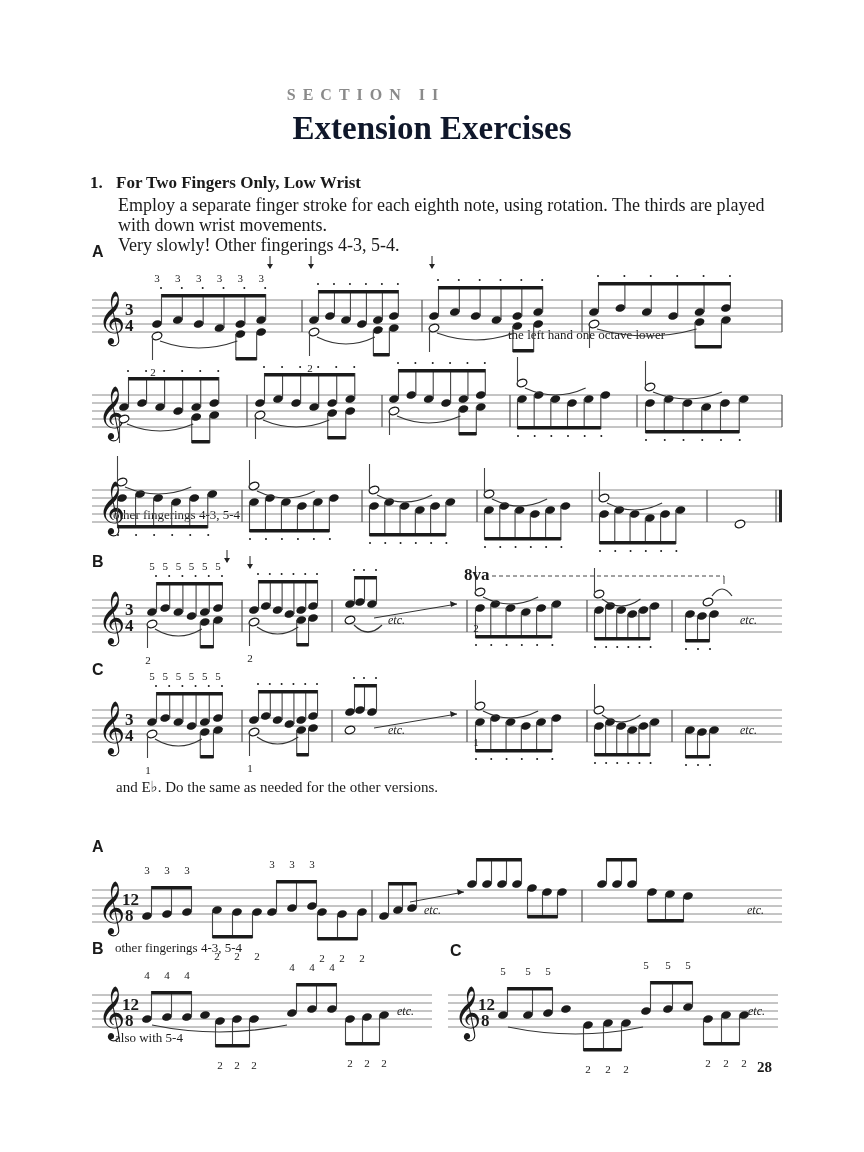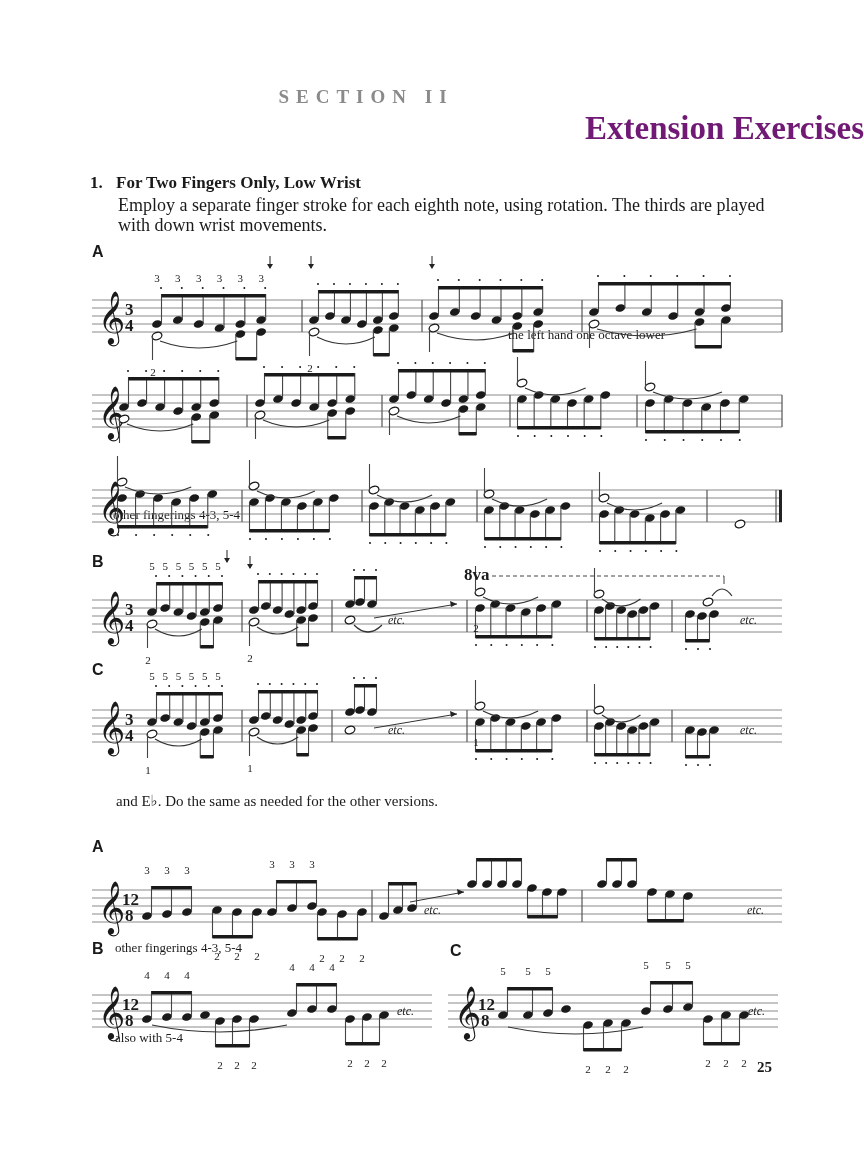--- a/index.html
+++ b/index.html
@@ -1,21 +1,21 @@
 <!DOCTYPE html>
 <html><head>
 <meta charset="utf-8">
 <style>
   html, body { margin:0; padding:0; background:#ffffff; }
   body { width:864px; height:1152px; position:relative; overflow:hidden;
          font-family:"Liberation Serif","DejaVu Serif",serif; color:#1a1a1a; }
   .abs { position:absolute; }
-  .section-kicker { top:86px; left:0; width:732px; text-align:center; font-size:19px;
+  .section-kicker { top:86px; left:0; width:732px; text-align:center; font-size:16px;
          letter-spacing:7px; color:#8a8a8a; font-weight:bold; }
-  .page-title { top:110px; left:0; width:864px; text-align:right; font-size:33px; font-weight:bold; color:#701a75; }
+  .page-title { top:110px; left:0; width:864px; text-align:center; font-size:33px; font-weight:bold; color:#0f172a; }
   .ex-head { left:90px; font-size:17px; font-weight:bold; }
   .ex-num { display:inline-block; width:26px; }
   .ex-body { left:118px; width:660px; font-size:18px; line-height:20px; }
   .ex-body2 { left:90px; width:700px; font-size:15px; line-height:22px; }
   .ex-body2 .num { font-weight:bold; font-size:16px; display:inline-block; width:26px; }
   .letter { font-family:"Liberation Sans","DejaVu Sans",sans-serif; font-size:16px; font-weight:bold; }
   .anno { font-size:13px; }
   .page-number { left:757px; top:1059px; font-size:15px; font-weight:bold; }
   svg { position:absolute; overflow:visible; }
   .staff line { stroke:#8a8a8a; stroke-width:1; }
@@ -35,20 +35,21 @@
 <body>
 
 <div class="abs section-kicker">SECTION II</div>
 <div class="abs page-title">Extension Exercises</div>
 
 <div class="abs ex-head" style="top:173px;">
   <span class="ex-num">1.</span><span>For Two Fingers Only, Low Wrist</span>
 </div>
 <div class="abs ex-body" style="top:195px;">
   <div>Employ a separate finger stroke for each eighth note, using rotation. The thirds are played with down wrist movements.</div>
+  <div>Very slowly! Other fingerings 4-3, 5-4.</div>
 </div>
 
 <div class="abs letter" style="left:92px;top:243px;">A</div>
 <div class="abs letter" style="left:92px;top:553px;">B</div>
 <div class="abs letter" style="left:92px;top:661px;">C</div>
 
 <div class="abs anno" style="left:508px;top:327px;">the left hand one octave lower</div>
 <div class="abs anno" style="left:113px;top:507px;">other fingerings 4-3, 5-4</div>
 
 <svg id="staff-1a-1" style="left:92px;top:270px;" width="690" height="80">
@@ -965,22 +966,22 @@
     <text x="278" y="102" class="fing" text-anchor="middle">2</text>
     <ellipse cx="296" cy="50" rx="5" ry="3.6" transform="rotate(-20 296 50)" class="note"></ellipse>
     <line x1="291.5" x2="291.5" y1="50" y2="80" class="stem"></line>
     <text x="296" y="102" class="fing" text-anchor="middle">2</text>
     <rect x="255.5" y="77" width="36" height="3.5" class="beam"></rect>
     <path d="M60 62 Q127.5 76 195 62" class="slur"></path>
     <text x="300" y="50" class="etc">etc.</text>
   </svg>
 
 <div class="abs ex-body2" style="top:776px;">
-  <div style="padding-left:26px;margin-top:14px;">and E♭. Do the same as needed for the other versions.</div>
+  <div style="padding-left:26px;">and E♭. Do the same as needed for the other versions.</div>
 </div>
 
 <div class="abs letter" style="left:92px;top:838px;">A</div>
 <div class="abs letter" style="left:92px;top:940px;">B</div>
 <div class="abs anno" style="left:115px;top:940px;">other fingerings 4-3, 5-4</div>
 <div class="abs anno" style="left:115px;top:1030px;">also with 5-4</div>
 <div class="abs letter" style="left:450px;top:942px;">C</div>
 
-<div class="abs page-number">25</div>
+<div class="abs page-number">28</div>
 
 </body></html>

